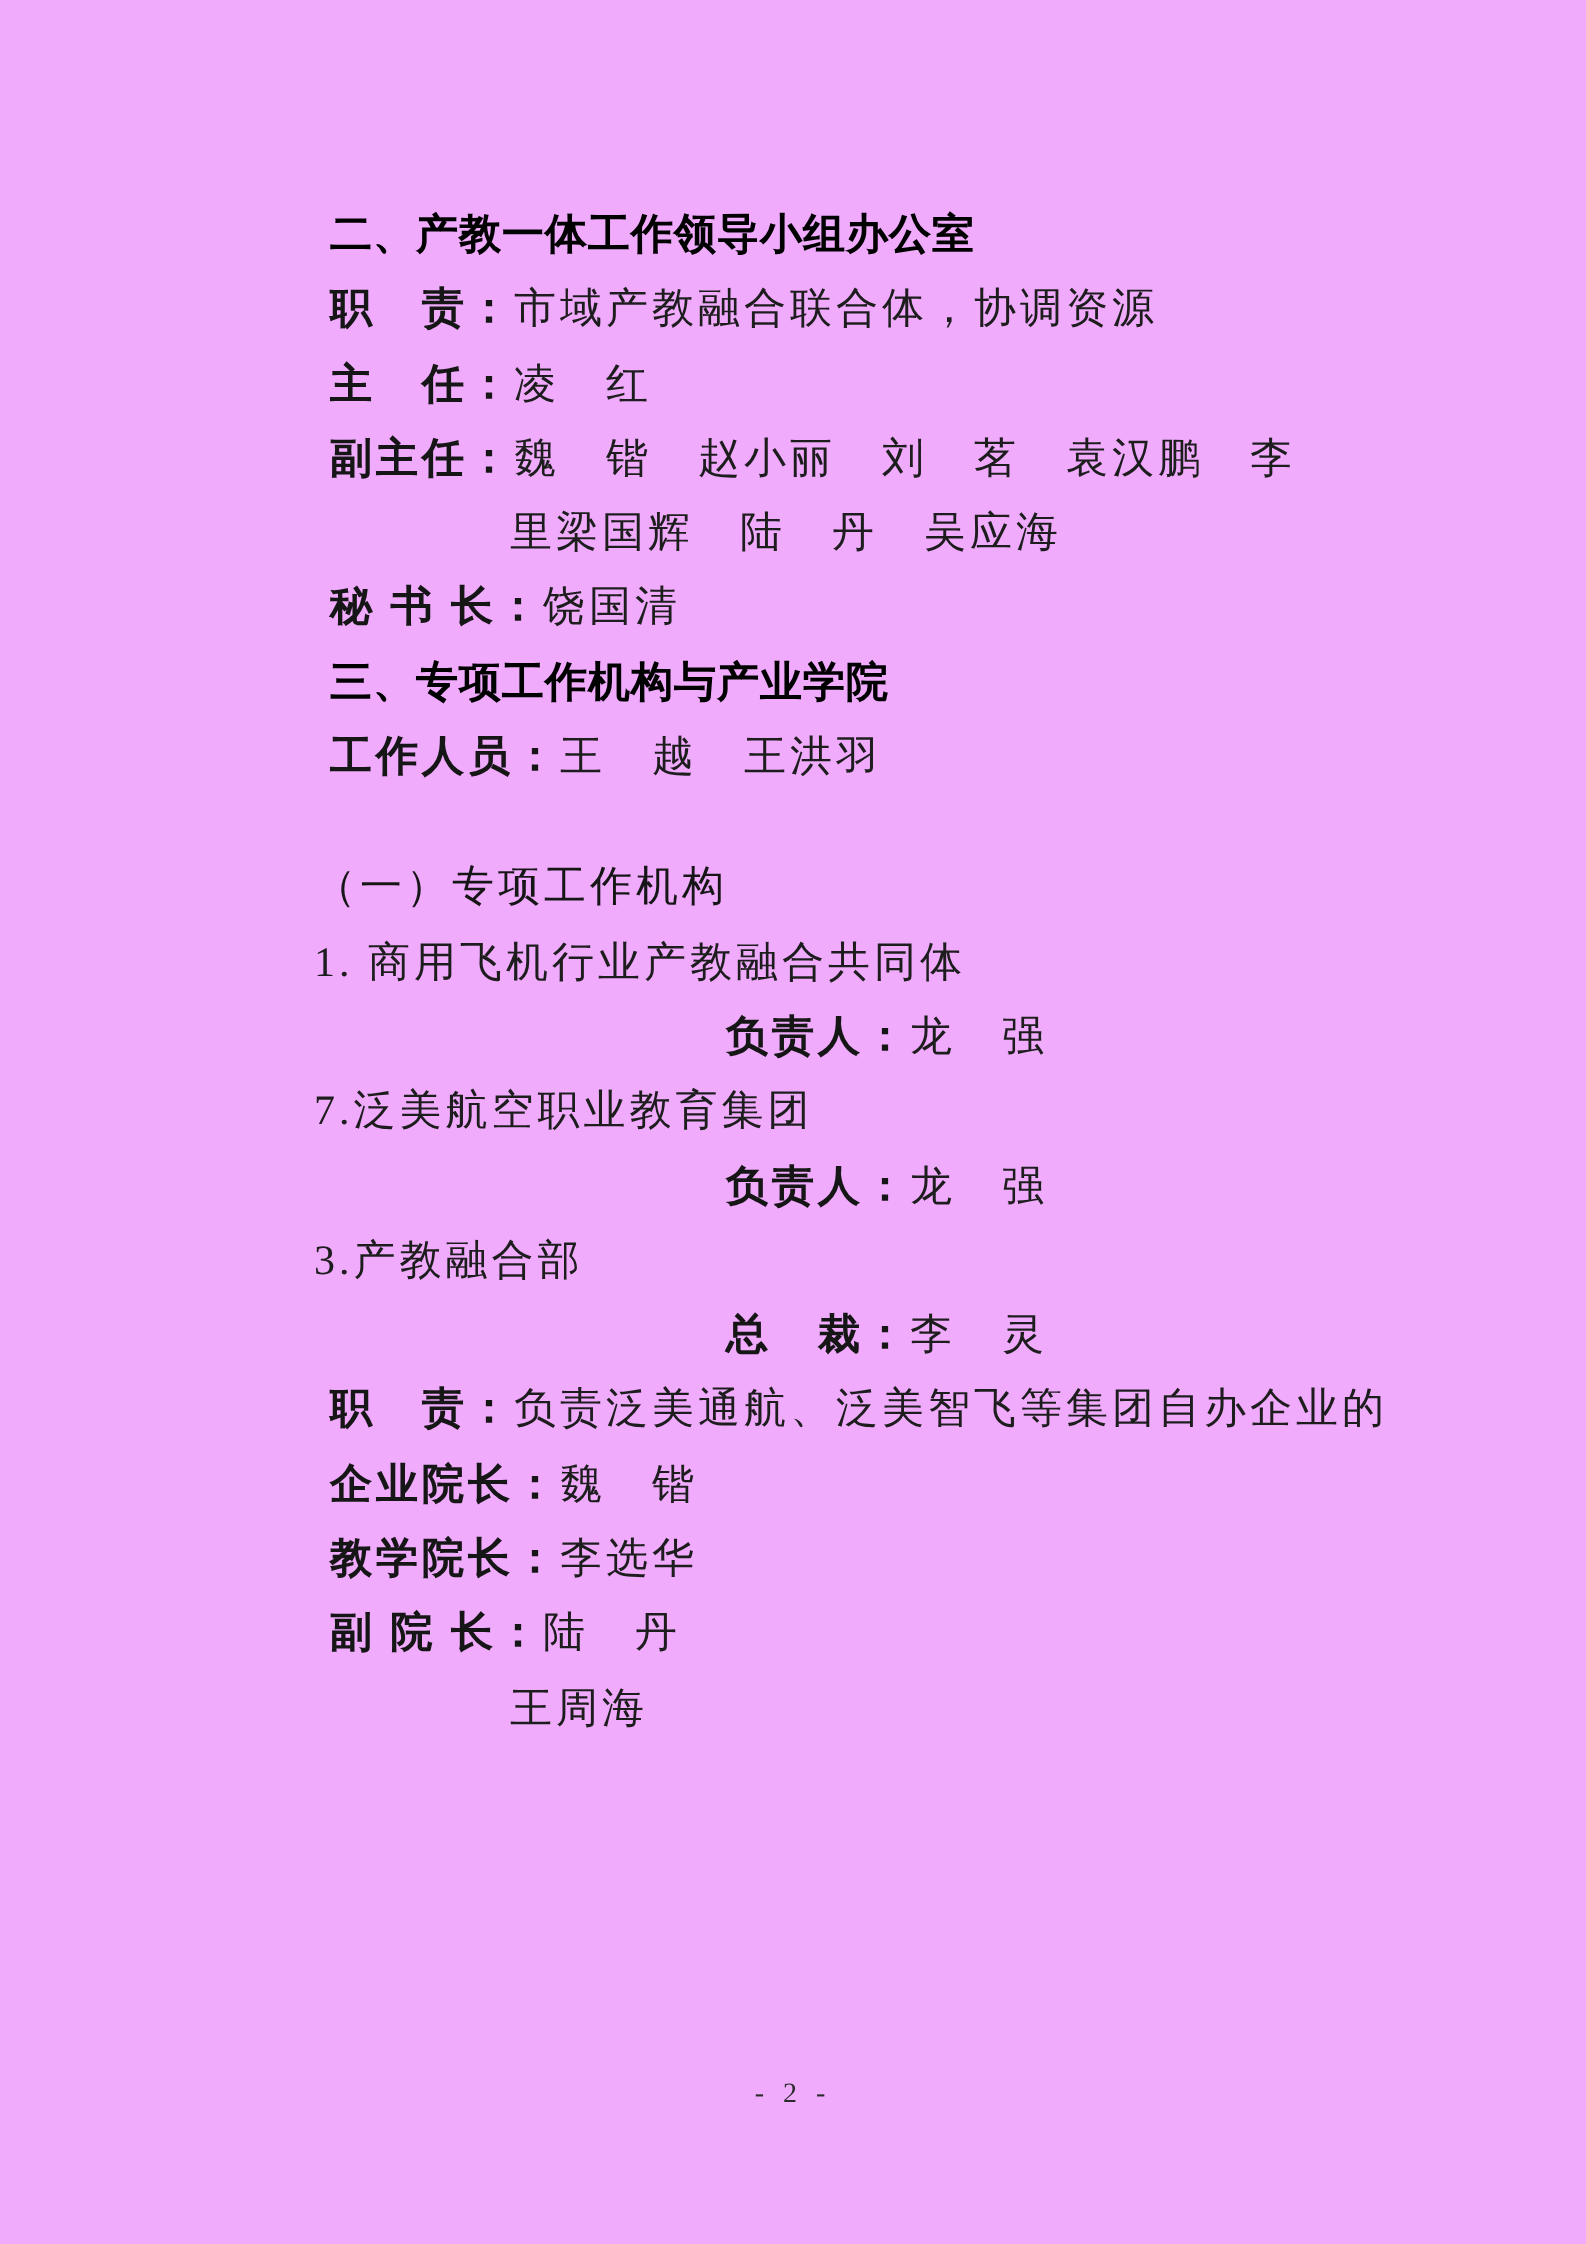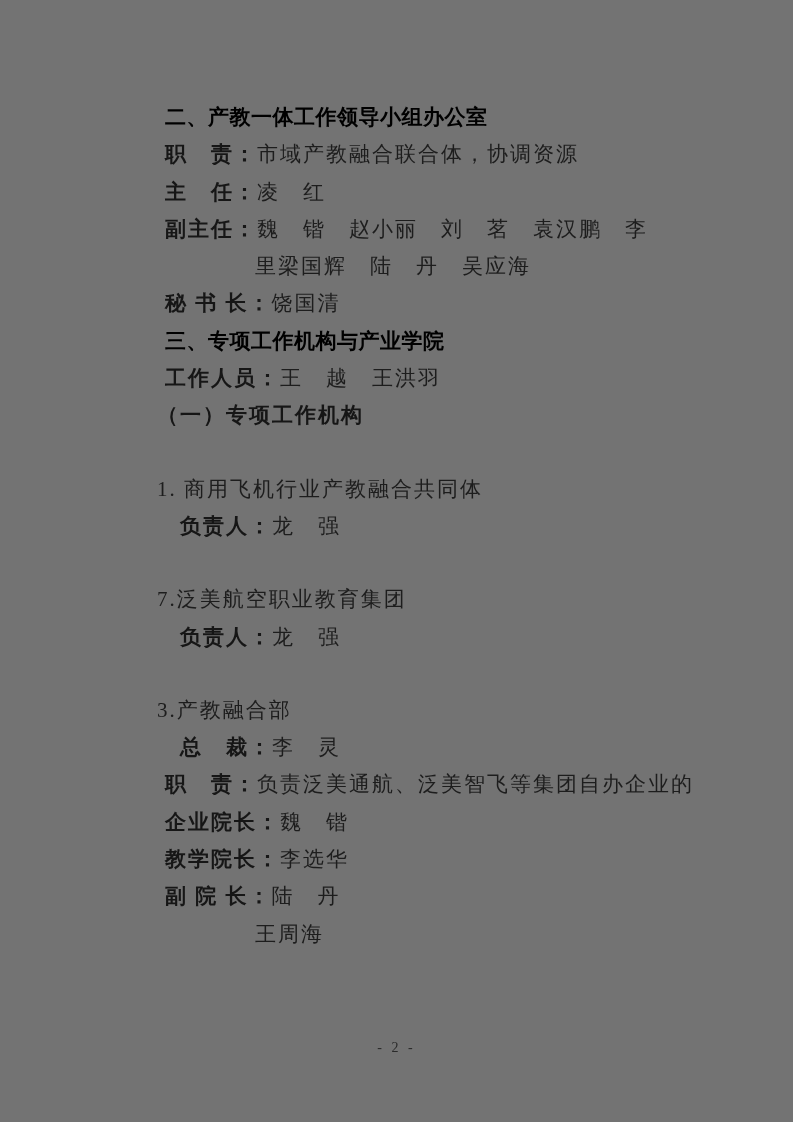--- a/index.html
+++ b/index.html
@@ -7,43 +7,43 @@
     width: 793px; height: 1122px;
     background: #ffffff;
     position: relative;
     font-family: "Liberation Serif", "DejaVu Serif", serif;
     color: #1d1d1d;
     overflow: hidden;
   }
   .page {
     position: absolute; left: 0; top: 0;
     width: 793px; height: 1122px;
-    background: #737373;
+    background: #f0abfc;
   }
   .doc {
     position: absolute; left: 107px; top: 99px; width: 600px;
   }
   .ln {
     margin: 0;
     line-height: 37.3px;
     font-size: 21px;
     letter-spacing: 2px;
     white-space: pre;
   }
   .ln.heading {
     font-family: "DejaVu Sans", "Liberation Sans", sans-serif;
     font-weight: 700;
     color: #000;
     letter-spacing: 0.5px;
     padding-left: 58px;
   }
-  .ln.subheading { padding-left: 50px; font-weight: 700; color: #161616; }
-  .ln.item       { padding-left: 50px; margin-top: 36px; }
+  .ln.subheading { padding-left: 50px; font-weight: 400; color: #161616; margin-top: 28px; }
+  .ln.item       { padding-left: 50px; }
   .ln.label      { padding-left: 58px; }
-  .ln.sublabel   { padding-left: 73px; }
+  .ln.sublabel   { padding-left: 73px; text-align: center; }
   .ln.cont       { padding-left: 148px; }
   .ln.cont-flush { padding-left: 0; }
   .lbl { font-weight: 700; color: #161616; }
   .val { font-weight: 400; }
   .footer {
     position: absolute; top: 1038px; left: 0; width: 793px;
     text-align: center;
     font-size: 14px;
     line-height: 20px;
     letter-spacing: 3px;

